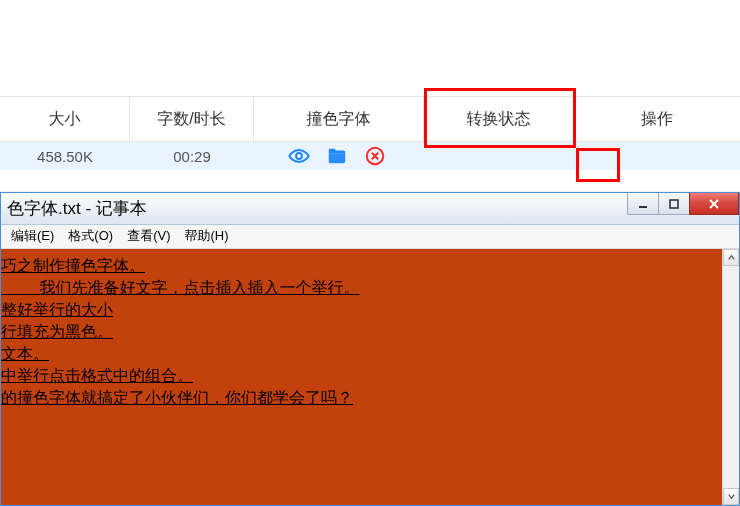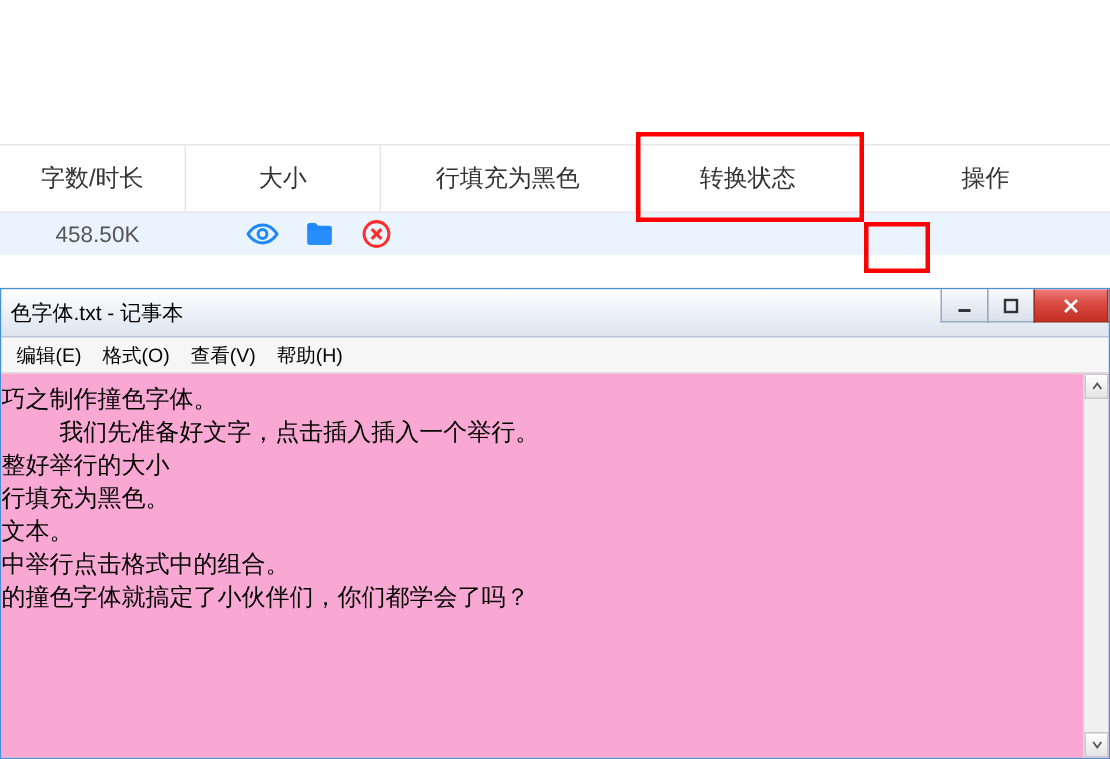--- a/index.html
+++ b/index.html
@@ -102,21 +102,21 @@
     box-shadow: 0 0 0 1px rgba(0,0,0,0.05);
   }
   .titlebar {
     height: 32px;
     background: linear-gradient(#ffffff, #e9eef5 60%, #dde5ef);
     border-bottom: 1px solid #b9c6d8;
     display: flex;
     align-items: center;
     position: relative;
     color: #000;
-    font-size: 14px;
+    font-size: 17px;
     padding-left: 6px;
   }
   .title-text { white-space: nowrap; }
   .win-btns {
     position: absolute;
     right: 0; top: 0;
     display: flex;
     height: 22px;
   }
   .win-btn {
@@ -133,37 +133,38 @@
     width: 50px;
     background: linear-gradient(#f07a78,#d84b43 45%,#c52e23);
     color: #fff;
     border-color: #9b2a21;
   }
   .win-btn svg { display:block; }
 
   .menubar {
     height: 24px;
     display: flex;
-    align-items: center;
+    align-items: flex-start;
     gap: 2px;
     padding: 0 4px;
     font-size: 13px;
     border-bottom: 1px solid #dcdcdc;
     background: #f6f6f6;
   }
   .menubar .menu-item {
     padding: 2px 6px;
     cursor: default;
   }
 
   .np-body {
     position: relative;
     height: calc(100% - 56px);
-    background: #f9a8d4;
+    background: #c2410c;
     overflow: hidden;
+    text-decoration: underline;
   }
   .np-text {
     padding: 6px 6px 6px 0;
     font-family: "SimSun","NSimSun","宋体",monospace;
     font-size: 16px;
     line-height: 22px;
     white-space: pre;
     color: #000;
   }
   .vscroll {
@@ -181,28 +182,29 @@
     font-size:9px;color:#555;
   }
   .vscroll .track { position:absolute; top:17px; bottom:17px; left:0; right:0; }
   .vscroll .arrow.dn { position:absolute; bottom:0; left:0; right:0; }
 </style>
 </head>
 <body>
 
 <div class="table-area">
   <div class="hdr-row">
+    <div class="cell col-size">大小</div>
     <div class="cell col-count">字数/时长</div>
-    <div class="cell col-size">大小</div>
-    <div class="cell col-out">行填充为黑色</div>
+    <div class="cell col-out">撞色字体</div>
     <div class="cell col-status">转换状态</div>
     <div class="cell col-ops">操作</div>
   </div>
   <div class="data-row">
     <div class="cell col-size">458.50K</div>
+    <div class="cell col-count">00:29</div>
     <div class="cell col-ops">
       <div class="ops-icons">
         <span class="ic">
           <svg width="22" height="22" viewBox="0 0 24 24" fill="none" stroke="#1e88ff" stroke-width="2.2">
             <path d="M1.5 12S5 5.5 12 5.5 22.5 12 22.5 12 19 18.5 12 18.5 1.5 12 1.5 12Z"></path>
             <circle cx="12" cy="12" r="3.2"></circle>
           </svg>
         </span>
         <span class="ic">
           <svg width="22" height="22" viewBox="0 0 24 24">

